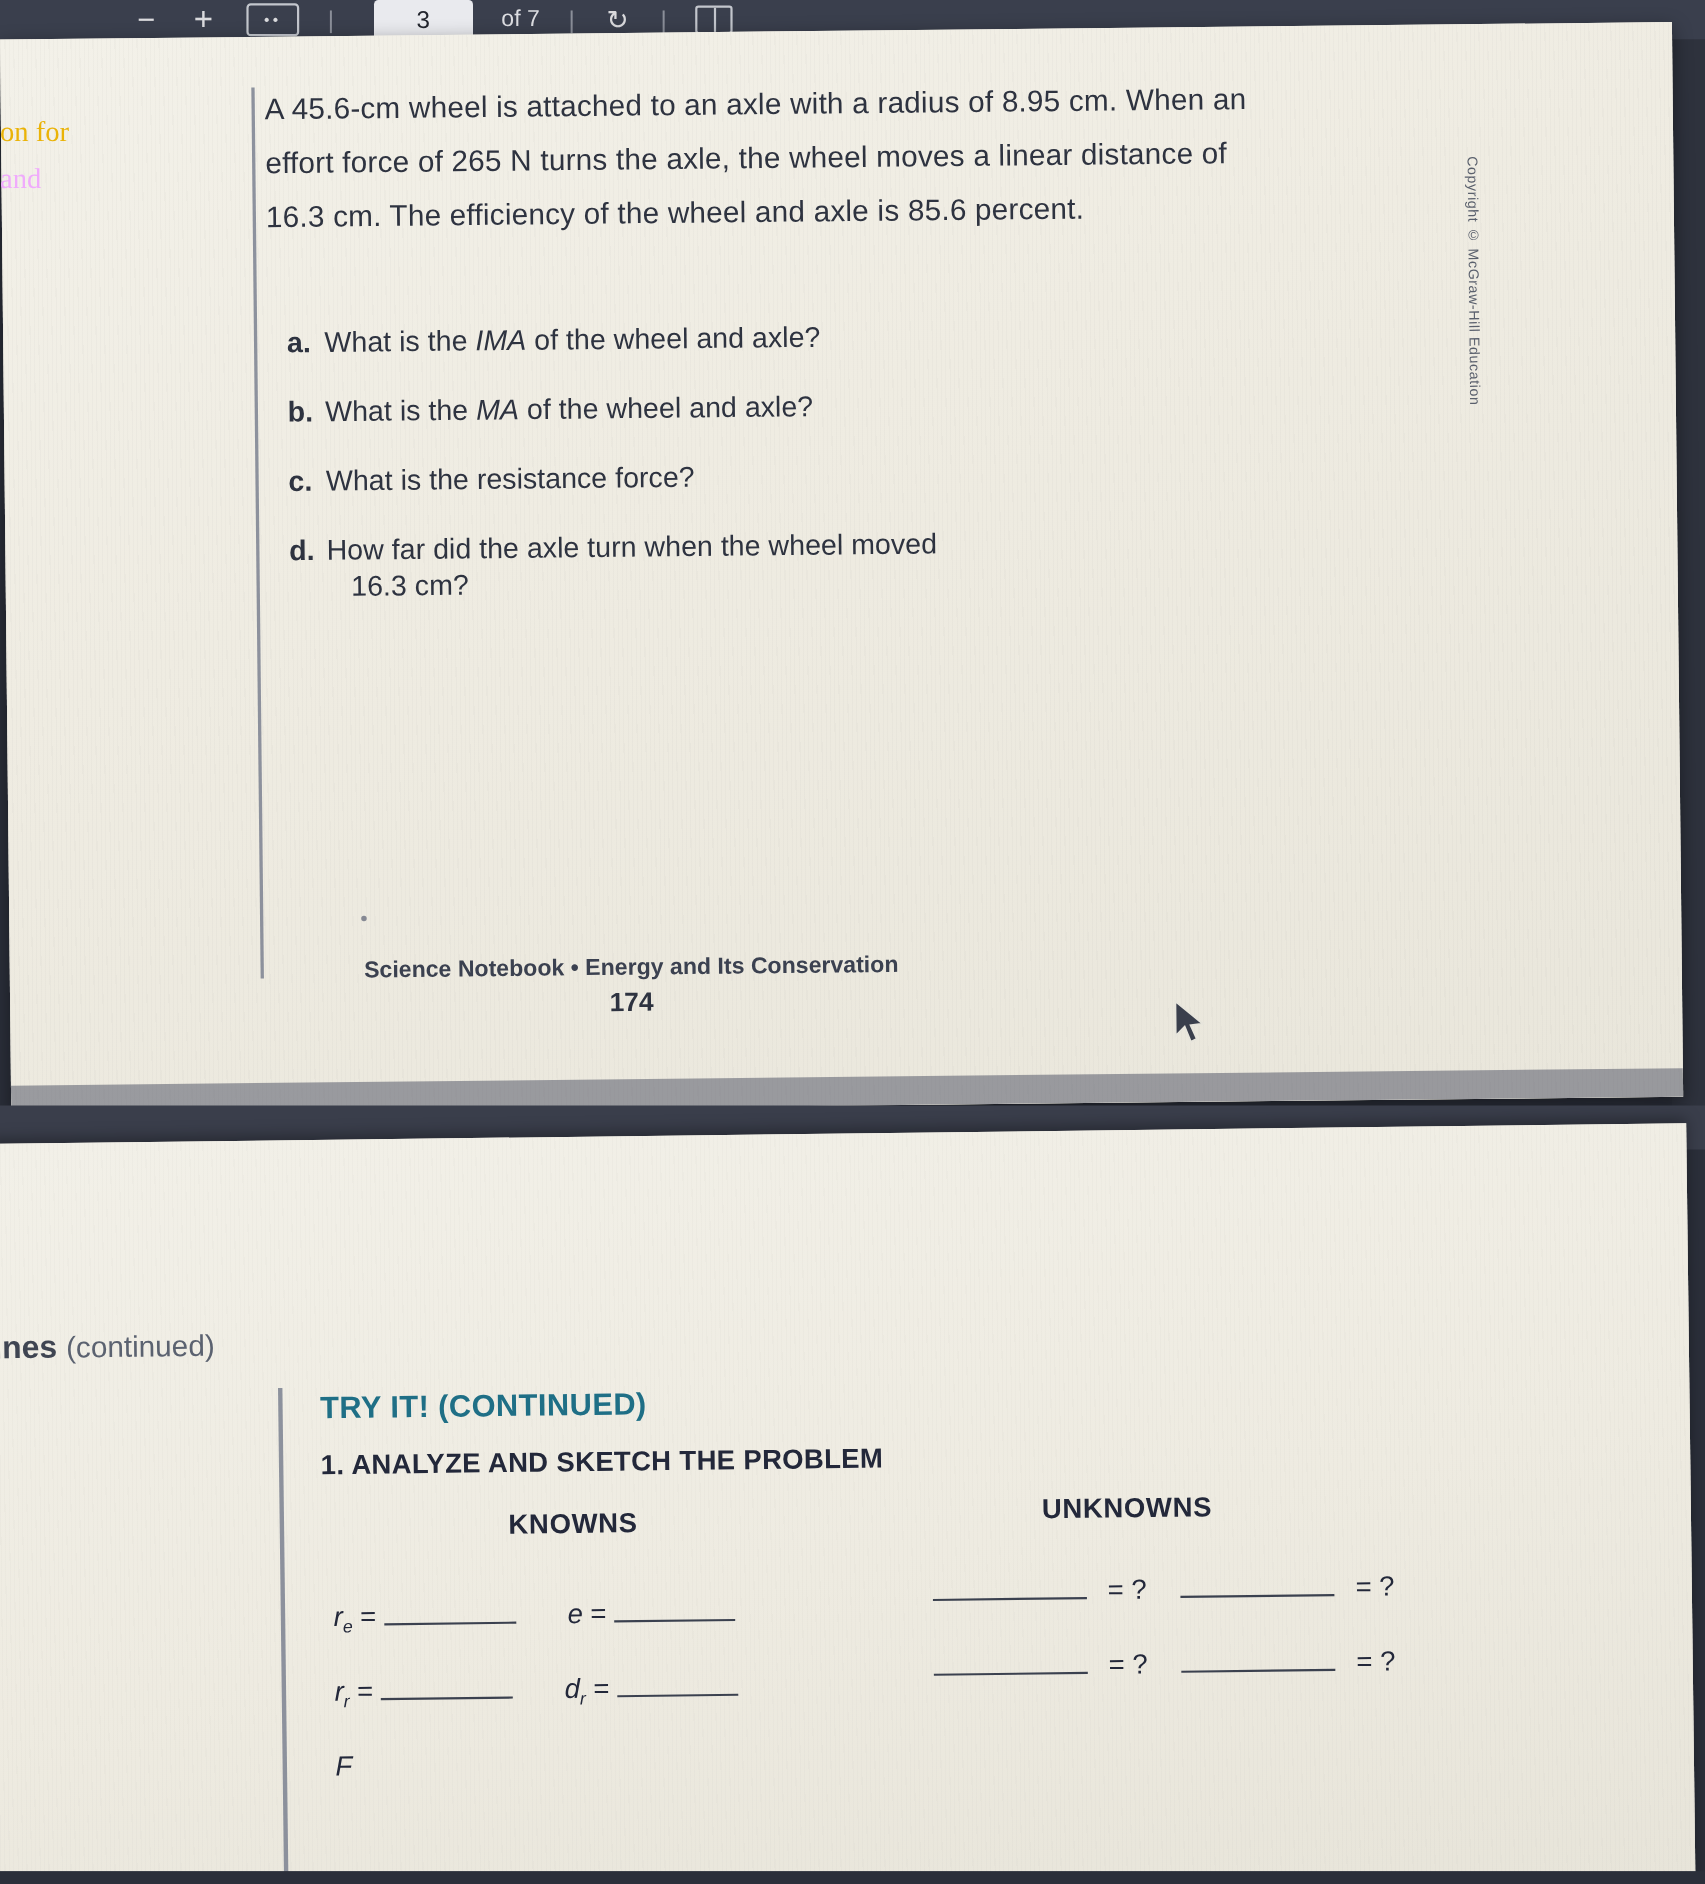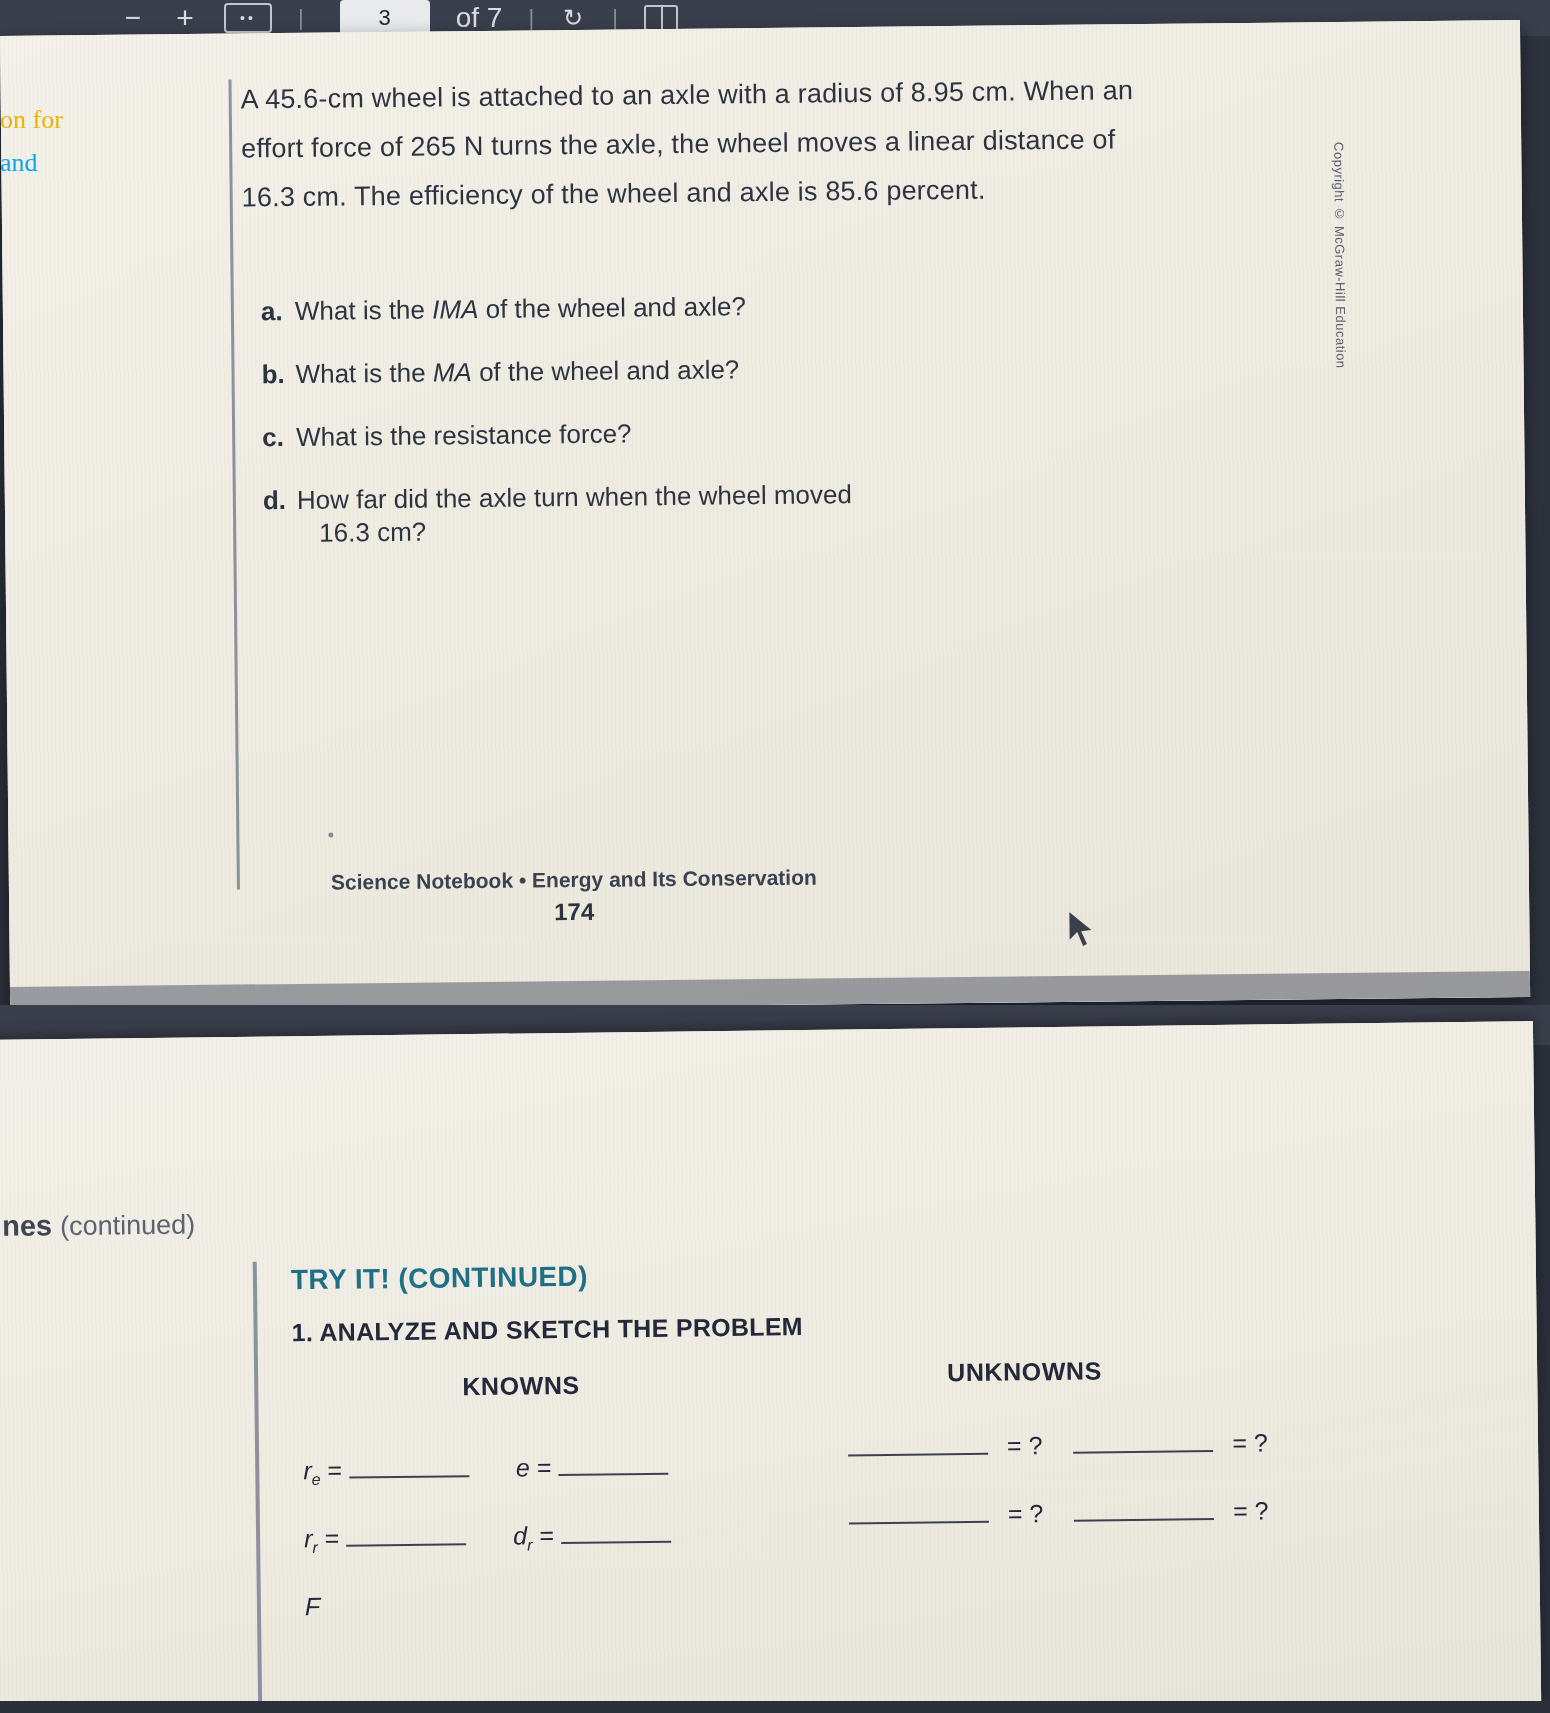--- a/index.html
+++ b/index.html
@@ -53,21 +53,21 @@
     color: #23262e;
     border-radius: 4px;
     width: 90px;
     height: 36px;
     display: flex;
     align-items: center;
     justify-content: center;
     font-size: 22px;
     margin-left: 10px;
   }
-  .of-label { font-size: 28px; color: #dcdde1; }
+  .of-label { font-size: 21px; color: #dcdde1; }
   .sep { color: #8b8f99; font-size: 22px; }
   .rot-glyph { font-size: 24px; }
   .book-glyph {
     border: 2px solid #cfd2d8;
     border-radius: 3px;
     width: 30px; height: 22px;
     position: relative;
   }
   .book-glyph:after{
     content:"";
@@ -361,21 +361,21 @@
   <div class="copyright">Copyright © McGraw-Hill Education</div>
 
   <div class="bottom-band"></div>
 
   <svg id="cursor" viewBox="0 0 24 32">
     <path d="M2 1 L2 24 L8 18 L12 28 L16 26 L12 17 L20 16 Z" fill="#3a3f4c" stroke="#e7e5dc" stroke-width="1.3"></path>
   </svg>
 </div>
 
 <div style="position:absolute;left:0;top:105px;color:#eab308;font-size:26px;font-family:'Liberation Serif',serif;">on for</div>
-<div style="position:absolute;left:0;top:148px;color:#0ea5e9;font-size:26px;font-family:'Liberation Serif',serif;">and</div>
+<div style="position:absolute;left:0;top:148px;color:#f0abfc;font-size:26px;font-family:'Liberation Serif',serif;">and</div>
 
 <div id="gap"></div>
 
 <div id="page-bottom">
   <div class="running-head">
     <span>hines</span>
     <span class="cont">(continued)</span>
   </div>
 
   <div class="vrule2"></div>

